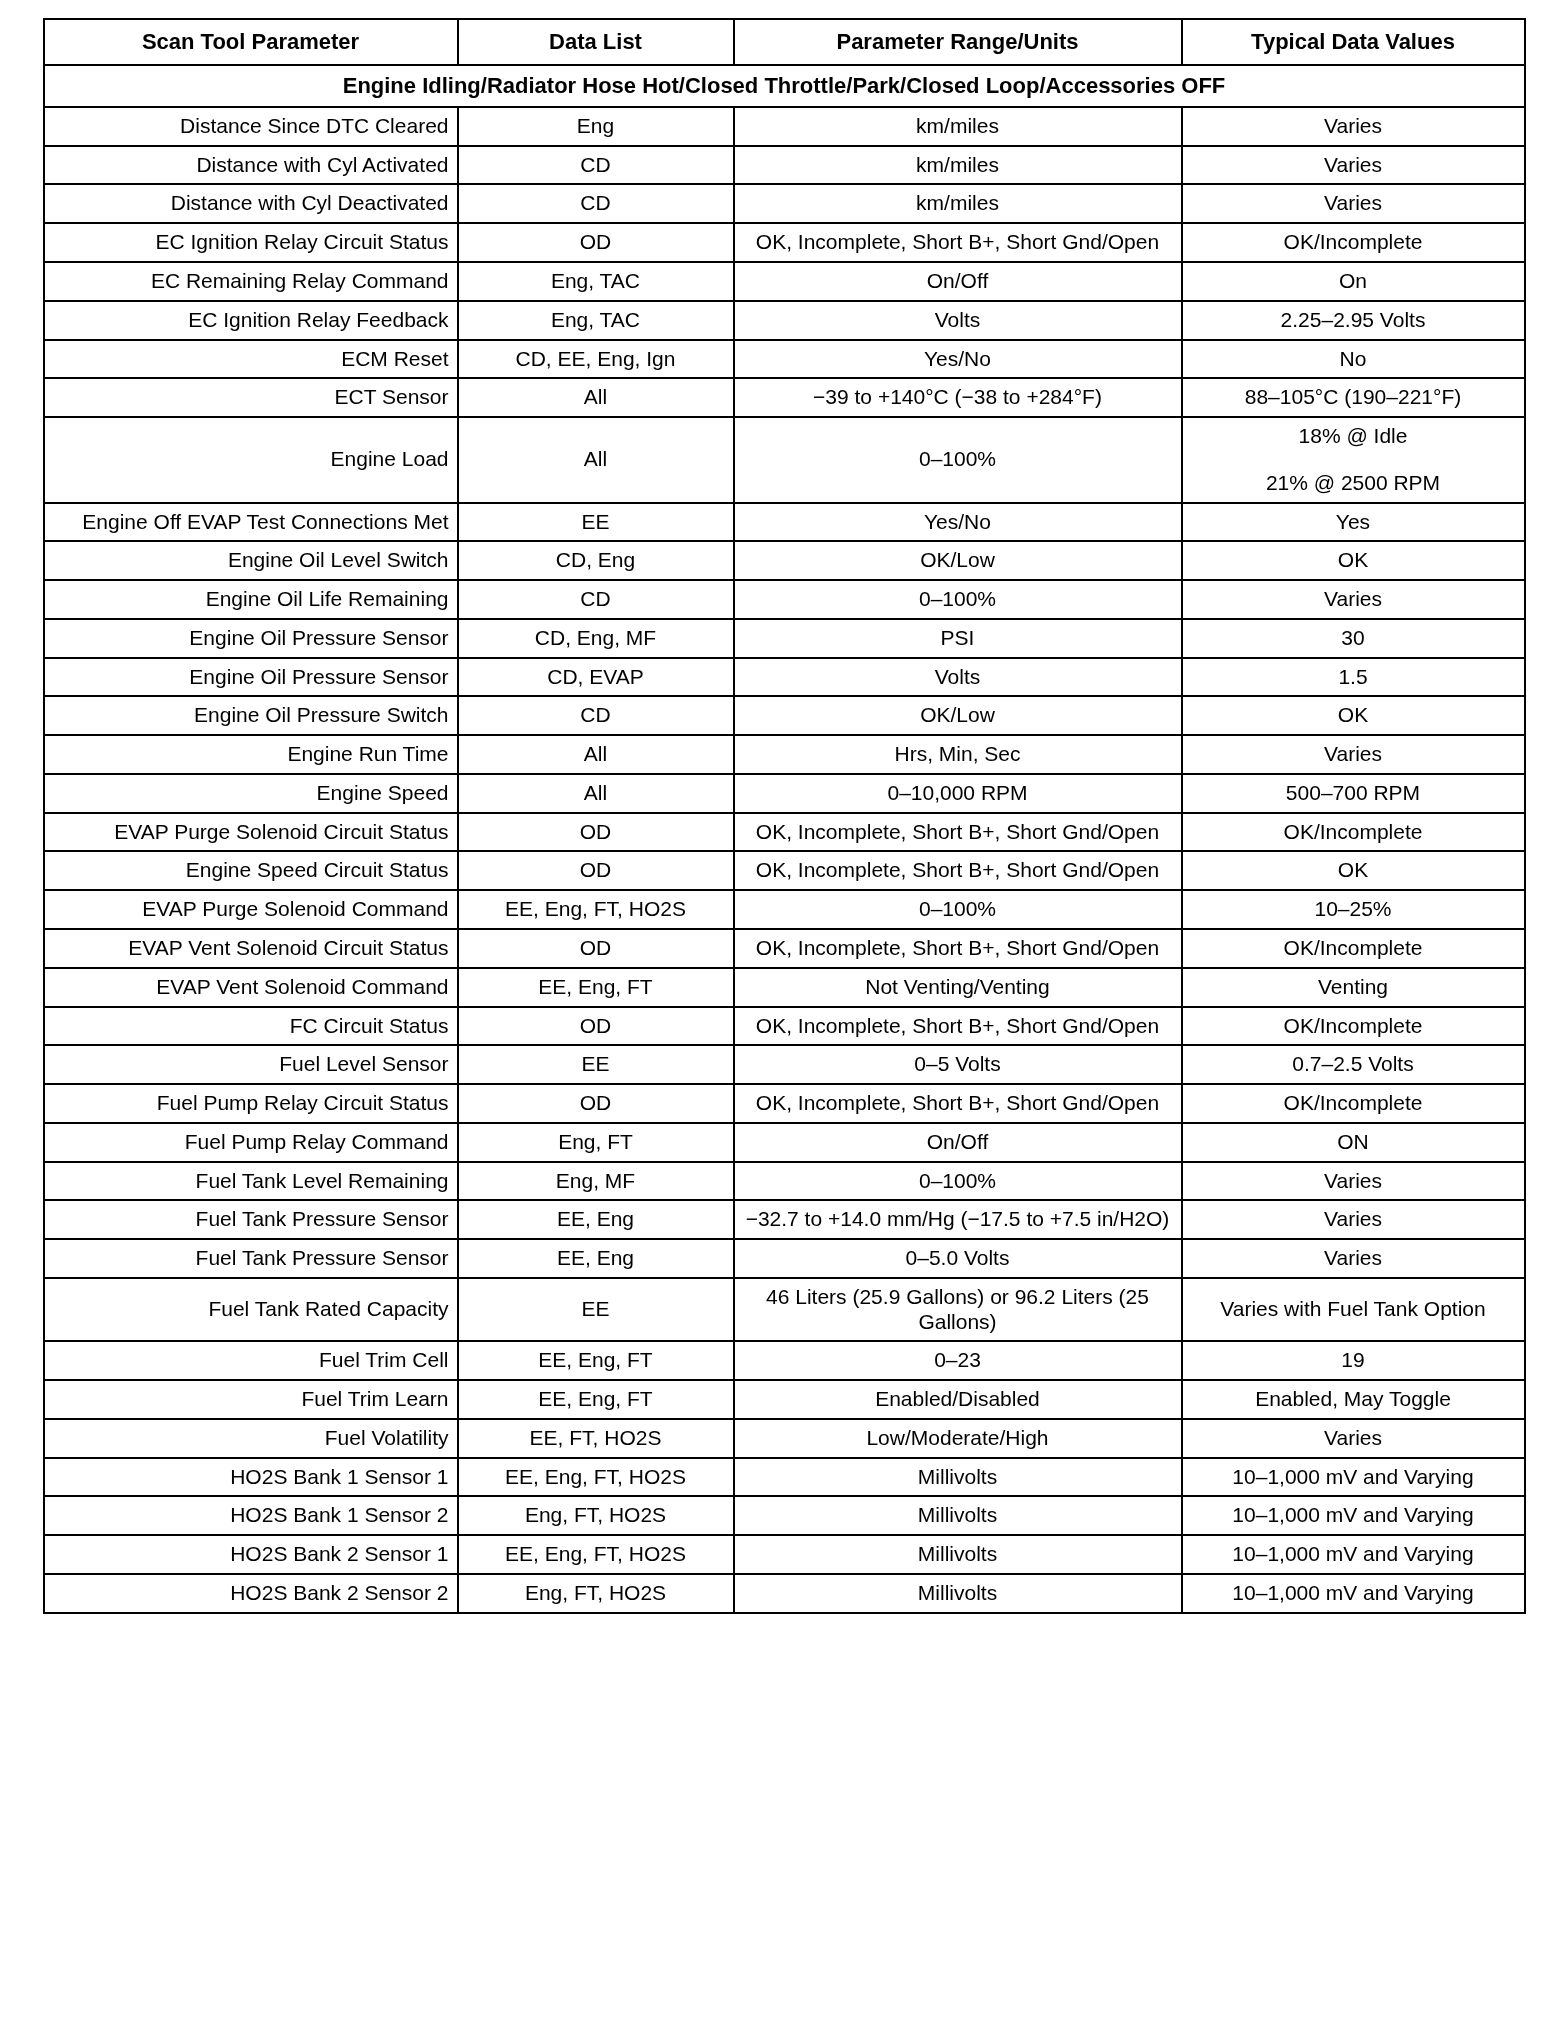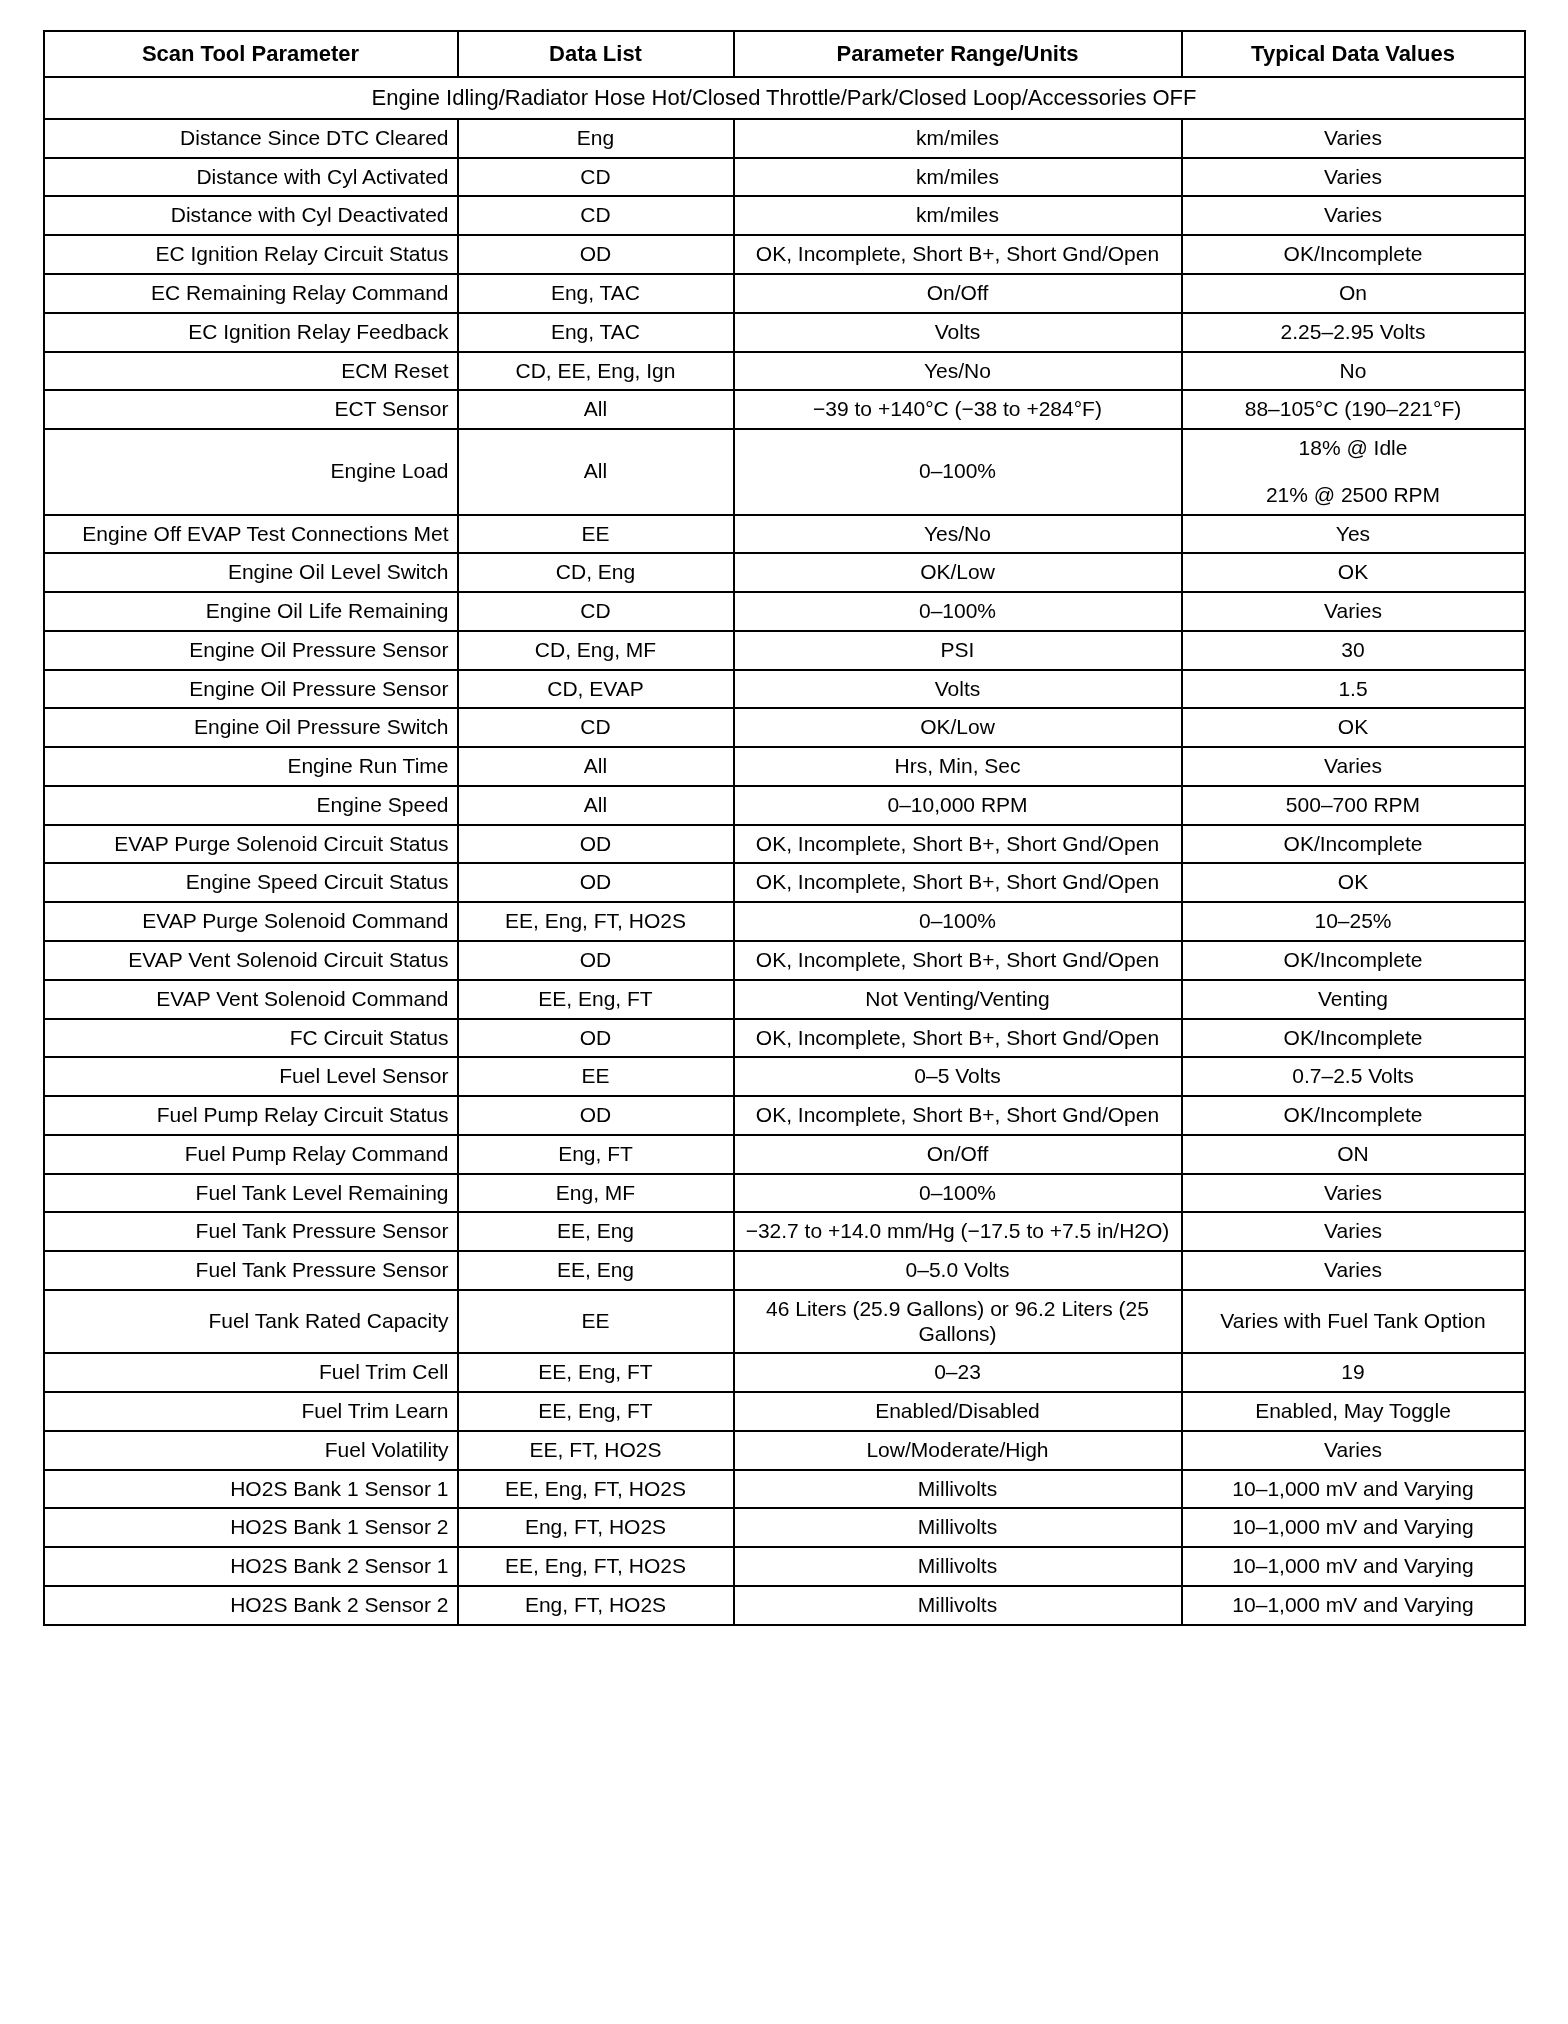--- a/index.html
+++ b/index.html
@@ -13,21 +13,21 @@
     color: #000000;
   }
   .page {
     width: 1568px;
     box-sizing: border-box;
     padding: 18px 22px 20px 22px;
   }
   table.spec {
     border-collapse: collapse;
     width: 1481px;
-    margin: 12px auto;
+    margin: 0 auto;
     table-layout: fixed;
   }
   table.spec col.c0 { width: 414px; }
   table.spec col.c1 { width: 276px; }
   table.spec col.c2 { width: 448px; }
   table.spec col.c3 { width: 343px; }
 
   table.spec th, table.spec td {
     border: 2px solid #000000;
     font-size: 21px;
@@ -36,21 +36,21 @@
     vertical-align: middle;
   }
   table.spec thead th {
     text-align: center;
     font-weight: bold;
     font-size: 22px;
     padding: 9px 6px;
   }
   tr.section-row td {
     text-align: center;
-    font-weight: normal;
+    font-weight: bold;
     font-size: 22px;
     padding: 7px 6px;
   }
   td.param {
     text-align: right;
     padding-left: 7px;
   }
   td.ctr {
     text-align: center;
   }

